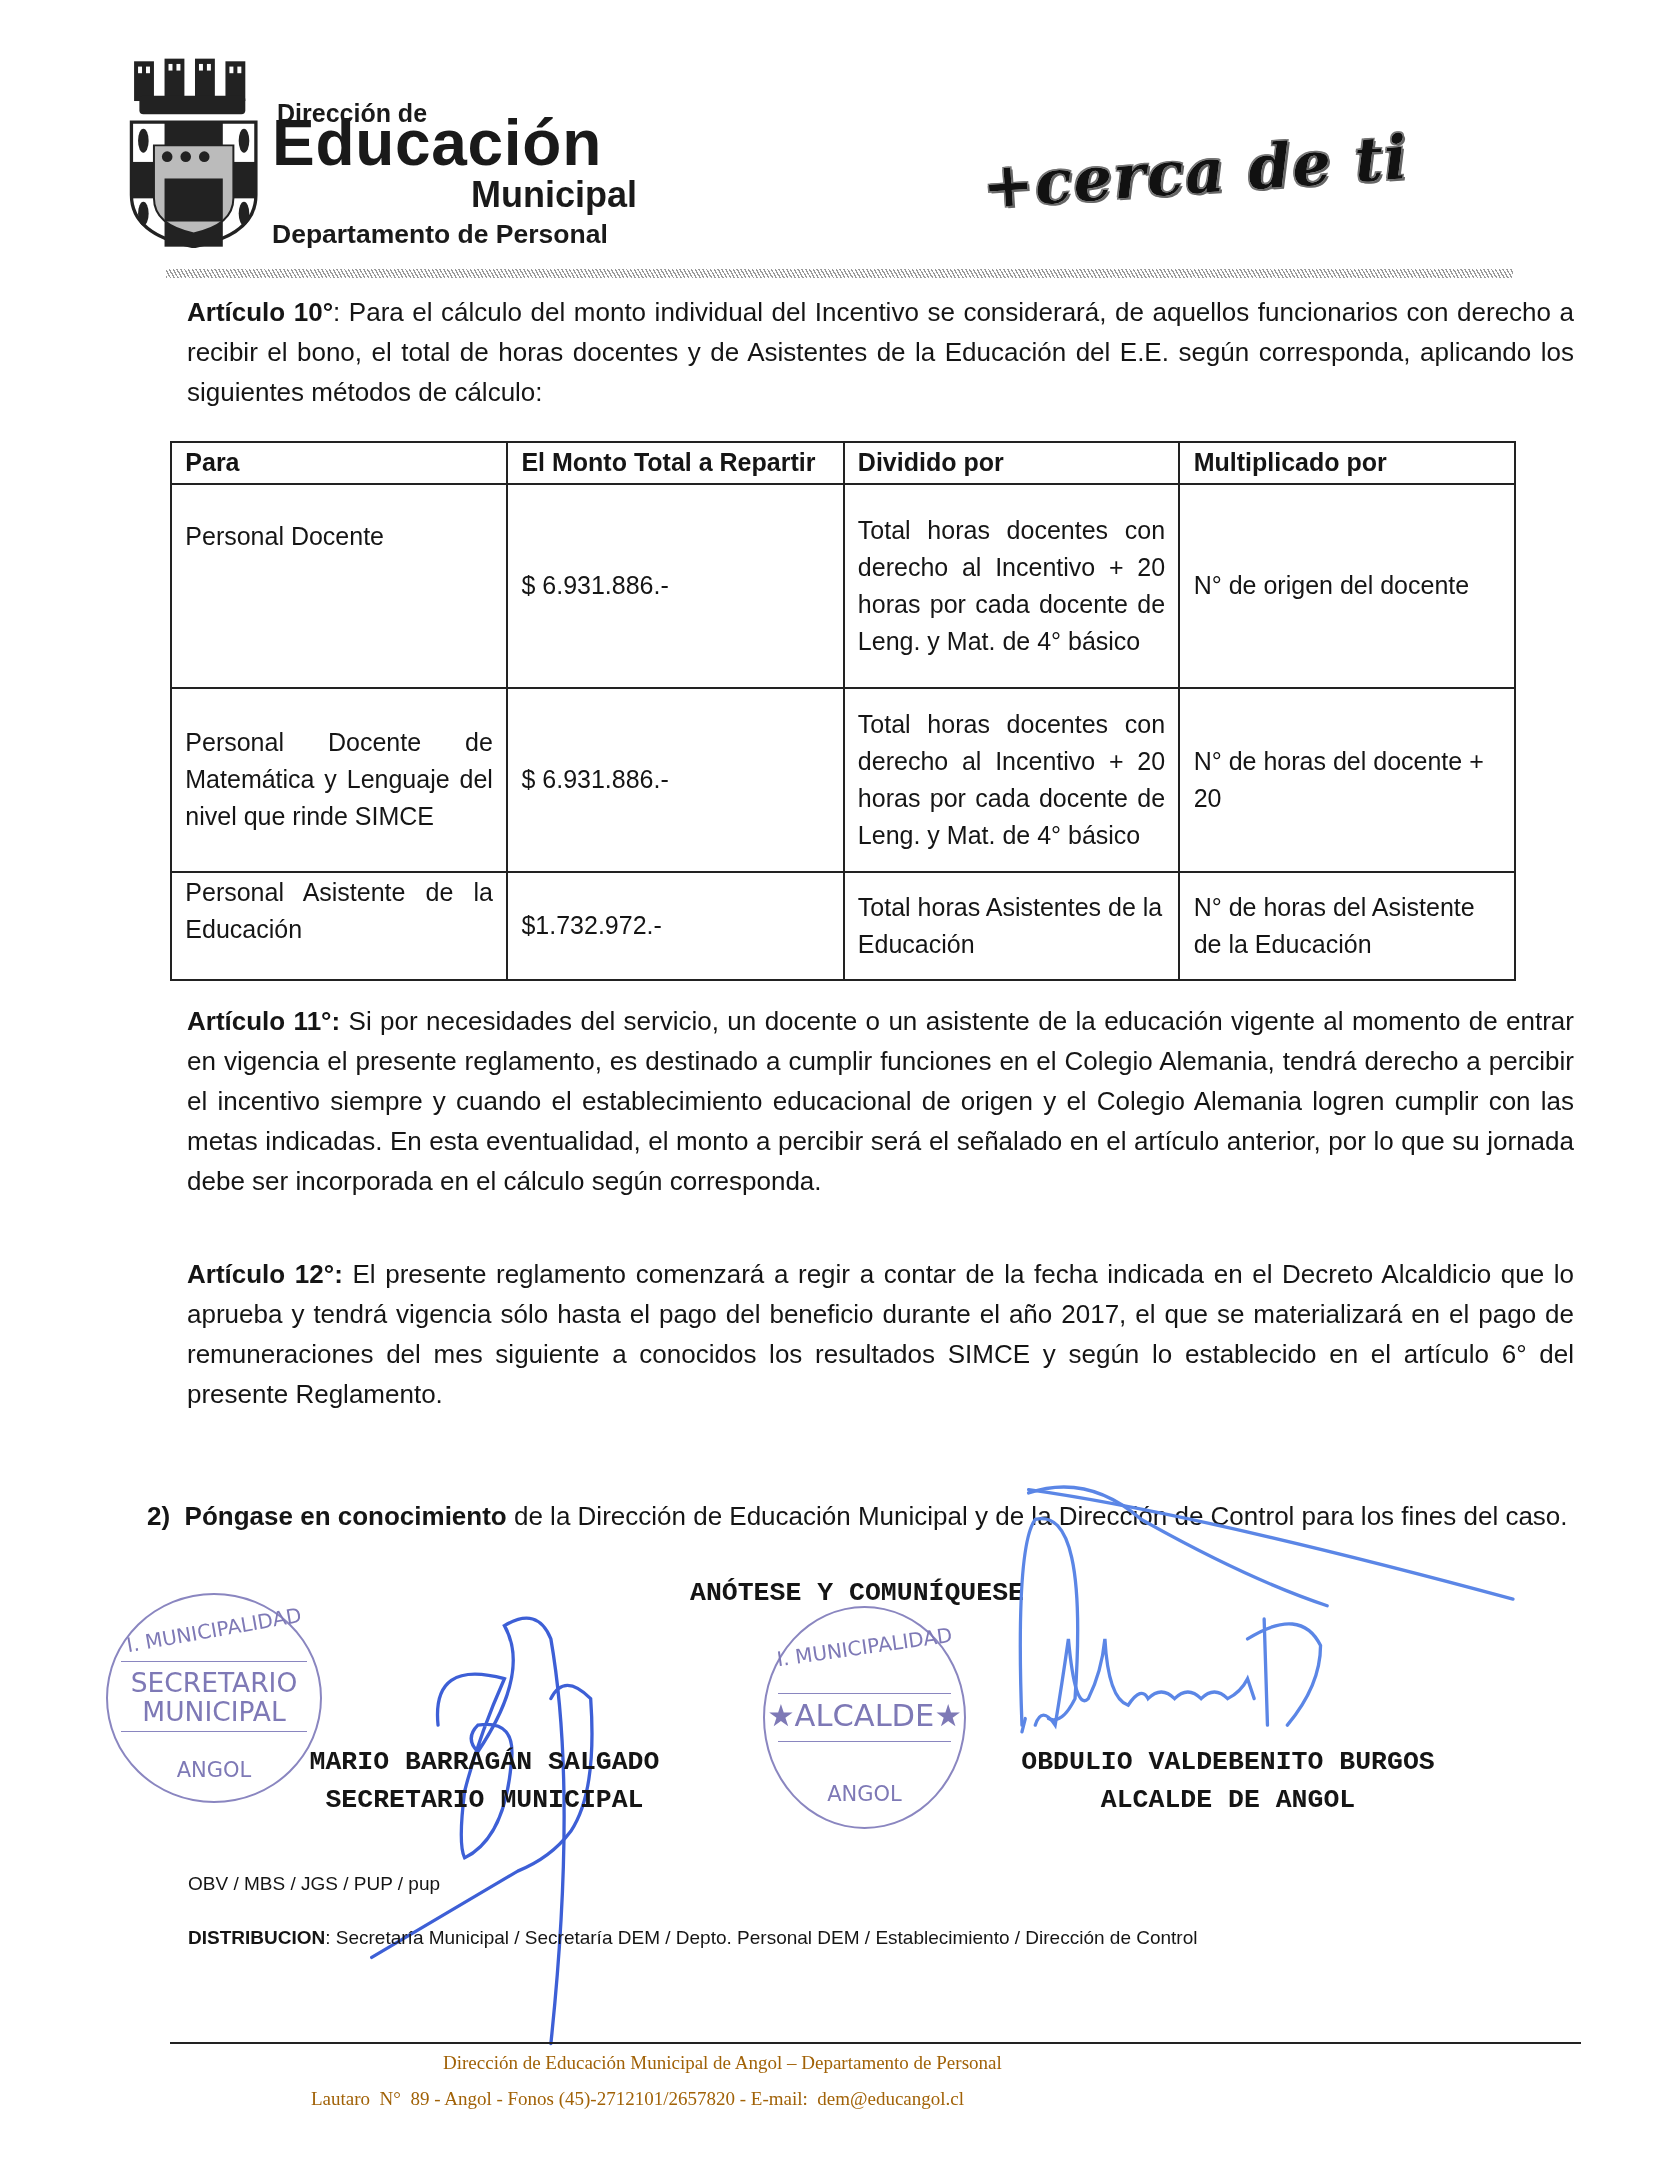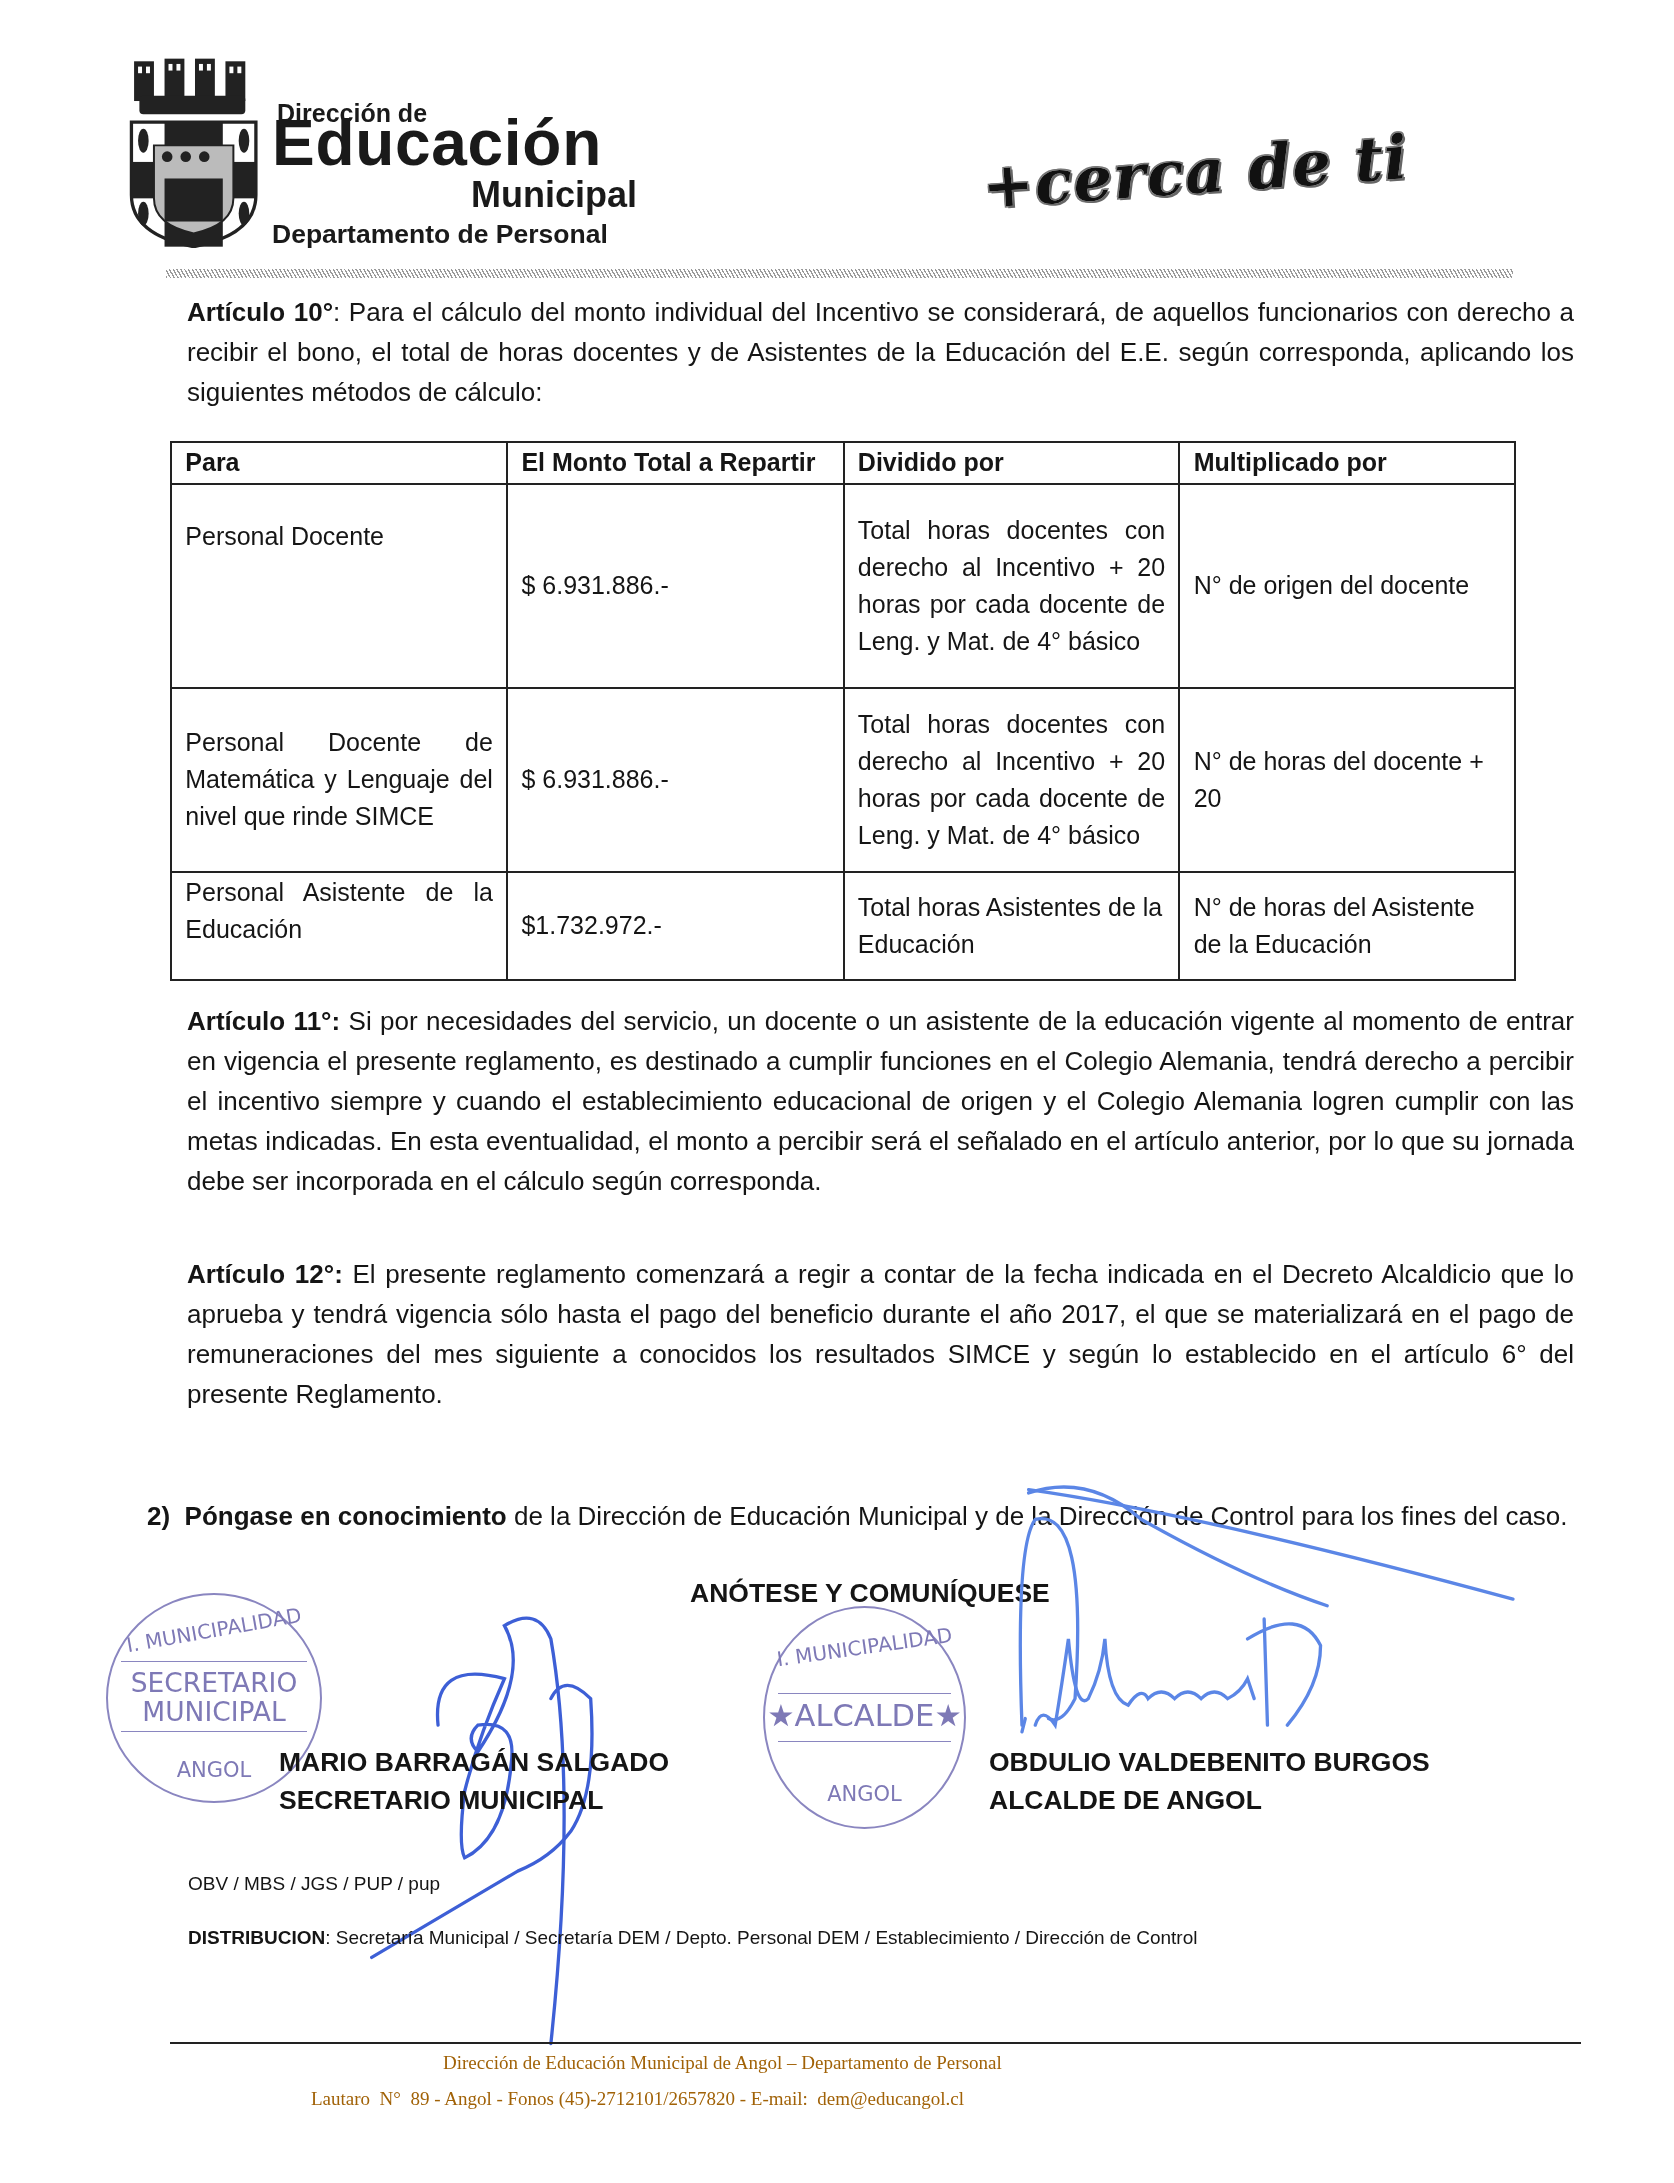--- a/index.html
+++ b/index.html
@@ -22,21 +22,21 @@
   .para b { font-weight: bold; }
   .u { }
   
   table.calc { position: absolute; left: 170px; top: 441px; width: 1346px; border-collapse: collapse;
                font-size: 25px; line-height: 37px; color:#151515; }
   table.calc td, table.calc th { border: 2px solid #222; padding: 1.3px 13.3px; vertical-align: middle; }
   table.calc th { text-align: left; font-weight: bold; height: 35px; }
   table.calc td.just { text-align: justify; }
   .c1 { width: 312px; } .c2 { width: 312px; } .c3 { width: 312px; } .c4 { width: 311px; }
   
-  .bold-c { font-weight: bold; font-size: 26.5px; text-align: left; color:#151515; }
+  .bold-c { font-weight: bold; font-size: 26.5px; text-align: center; color:#151515;font-family:Liberation Mono, monospace; }
   .stamp { border: 2px solid #8a86c0; border-radius: 50%; color: #7e79b6; font-family: "DejaVu Sans", sans-serif; }
   .stamp-inner { position:absolute; left: 0; right: 0; text-align: center; }
   .sig svg { overflow: visible; }
   .small { font-size: 19px; color:#151515; }
   .footer { font-family: "Liberation Serif", serif; font-size: 19px; color:#a16207; }
 </style>
 </head>
 <body>
 
 <div id="crest" class="abs">

